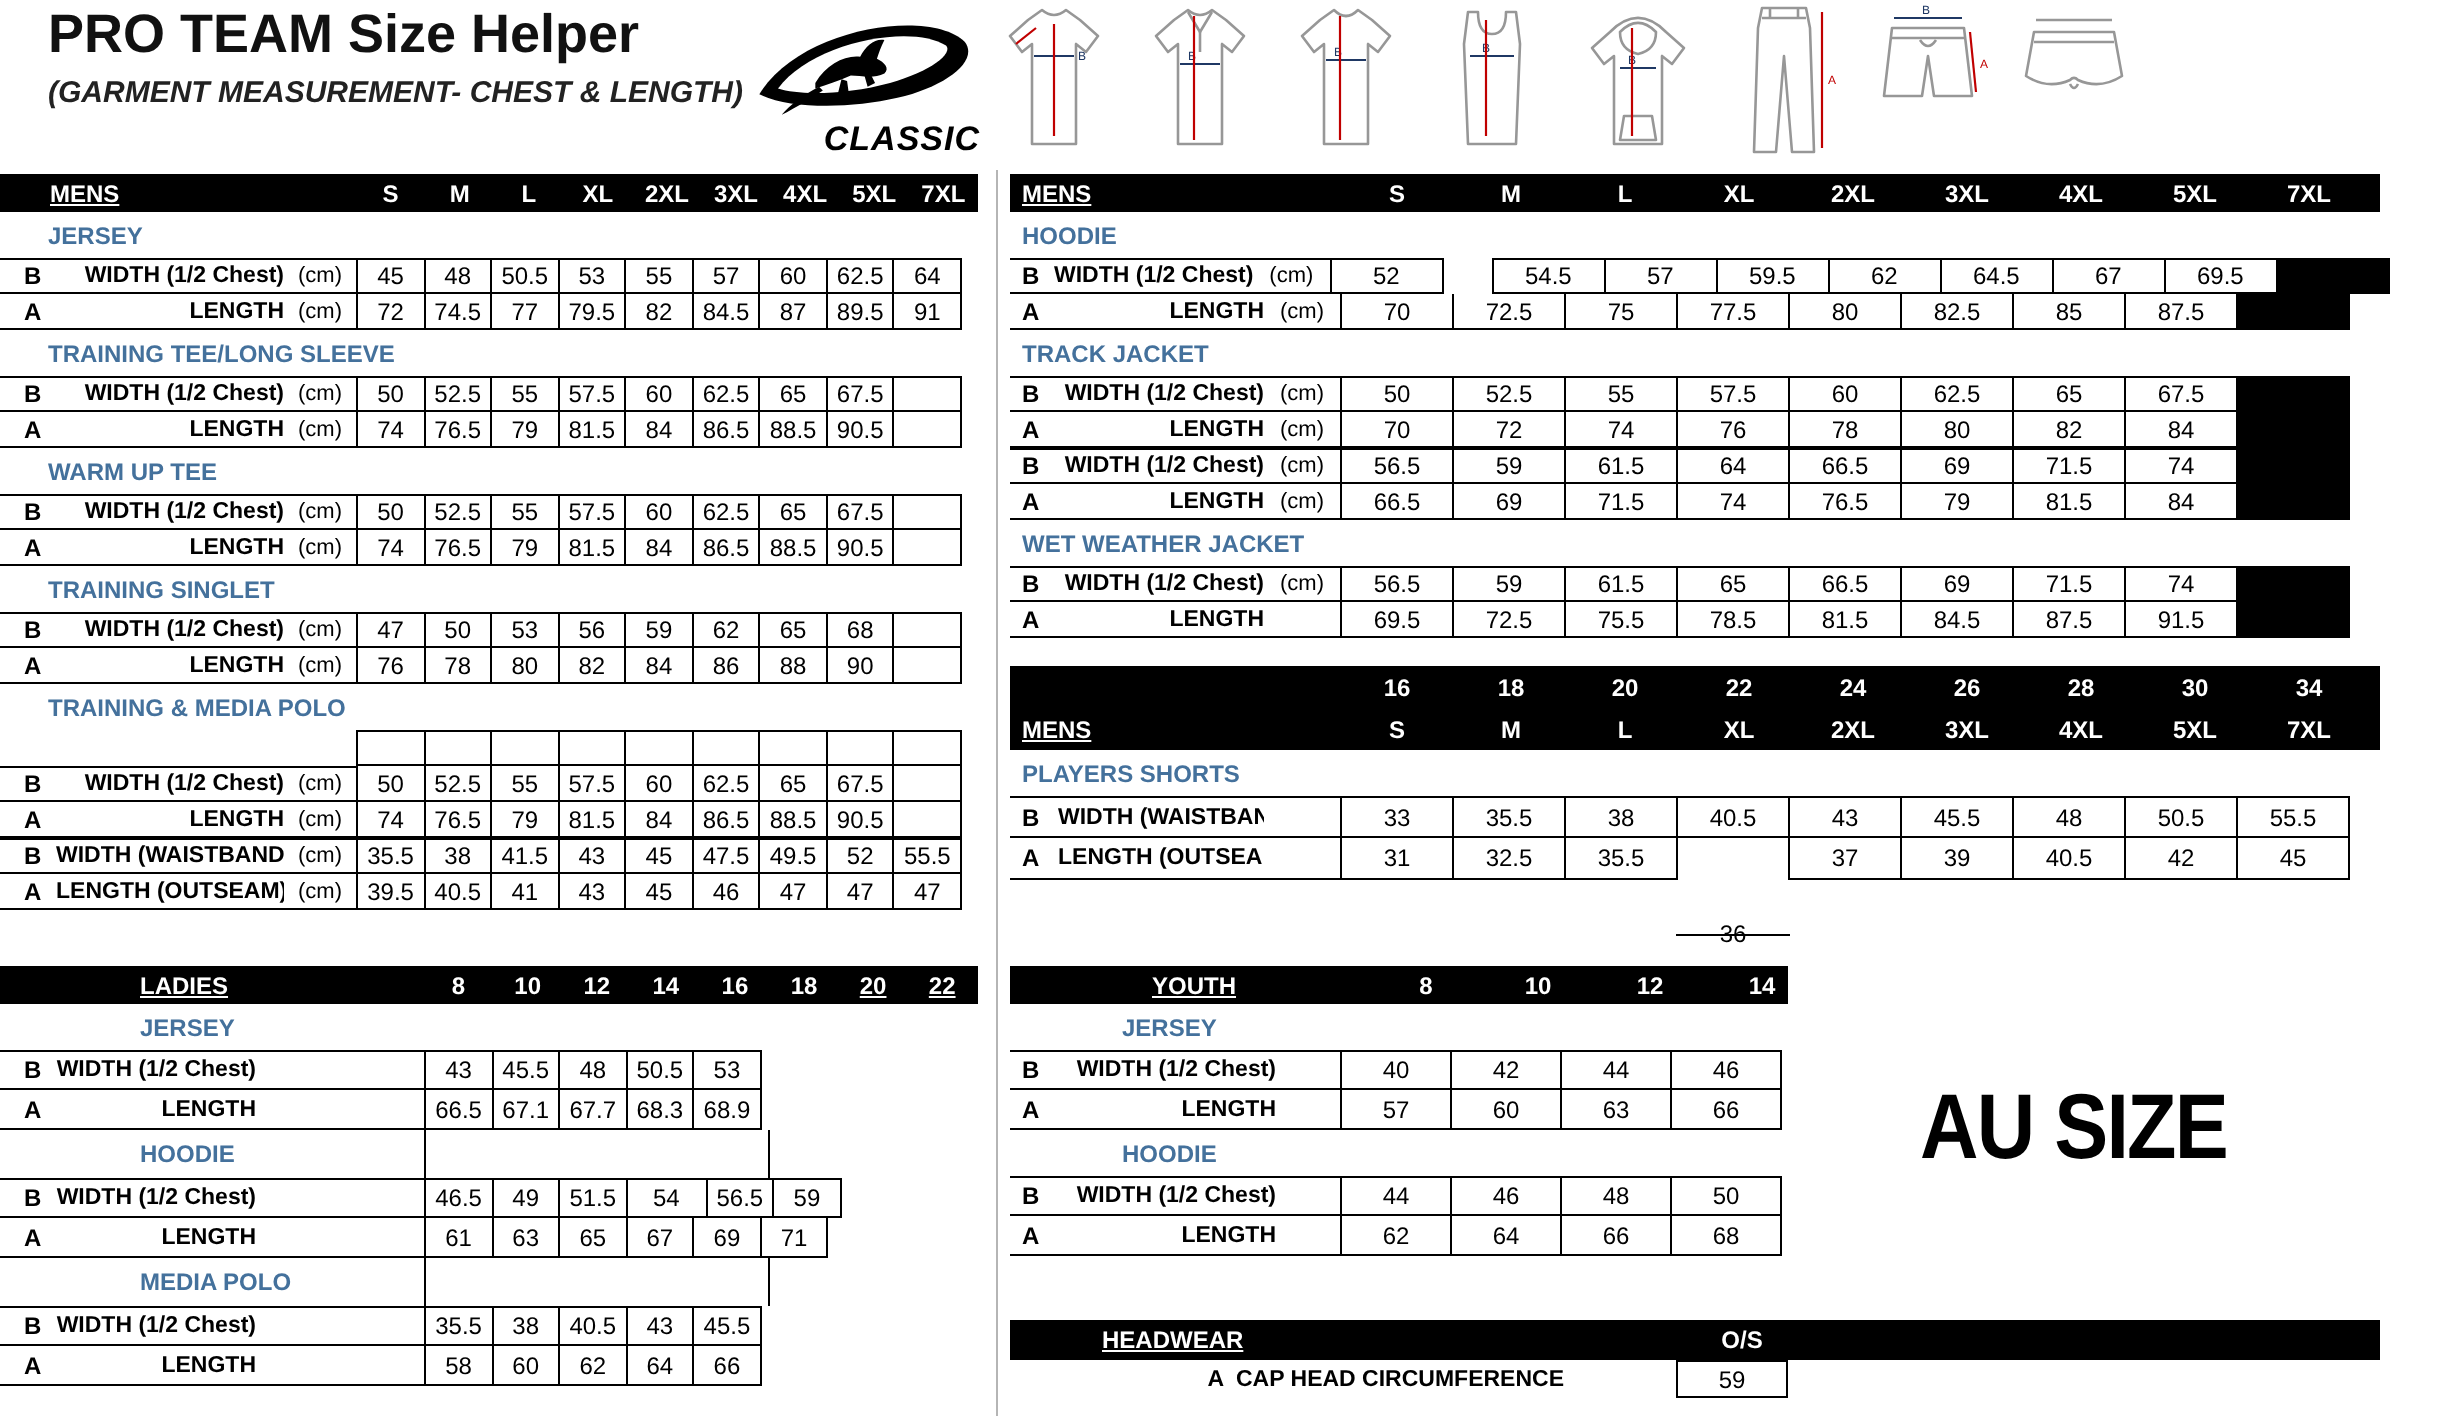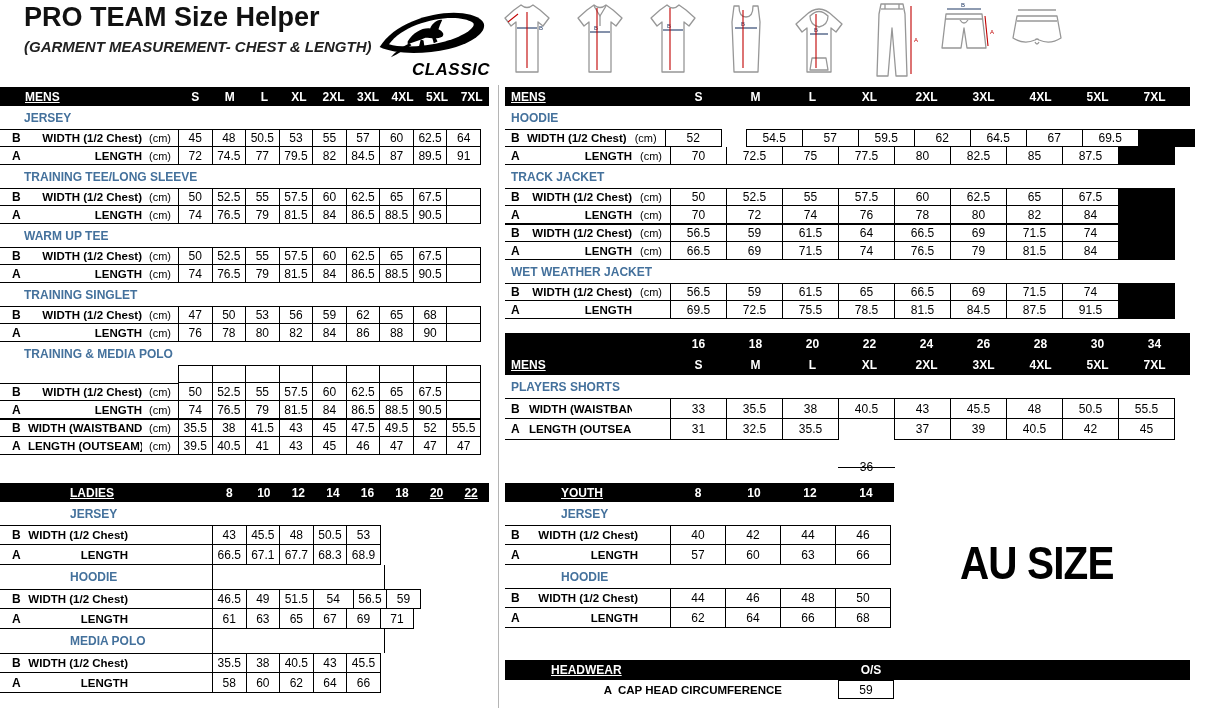--- a/index.html
+++ b/index.html
@@ -646,21 +646,21 @@
         <div class="cell nt" style="width: 57px;">35.5</div>
         <div class="cell nt" style="width: 57px; margin-top: 48px;">36</div>
         <div class="cell nt" style="width: 57px;">37</div>
         <div class="cell nt" style="width: 57px; text-align: right;">39</div>
         <div class="cell nt" style="width: 57px;">40.5</div>
         <div class="cell nt" style="width: 57px;">42</div>
         <div class="cell nt" style="width: 57px;">45</div>
       </div>
     </div>
   <div id="right-youth">
-      <div class="bar" style="width: 389px;">
+      <div class="bar" style="width: 389px; padding-left: 15px;">
         <div class="bar-label" style="width: 165px; padding-left: 56px;">YOUTH</div>
         <div class="bar-size" style="width: 56px;">8</div>
         <div class="bar-size" style="width: 56px;">10</div>
         <div class="bar-size" style="width: 56px;">12</div>
         <div class="bar-size" style="width: 56px;">14</div>
       </div>
       <div class="stitle" style="padding-left: 56px;">JERSEY</div>
       <div class="mrow" style="height: 20px;">
         <div class="lead ltop" style="width: 165px;">
           <div class="letter" style="width: 22px; padding-left: 6px;">B</div>

